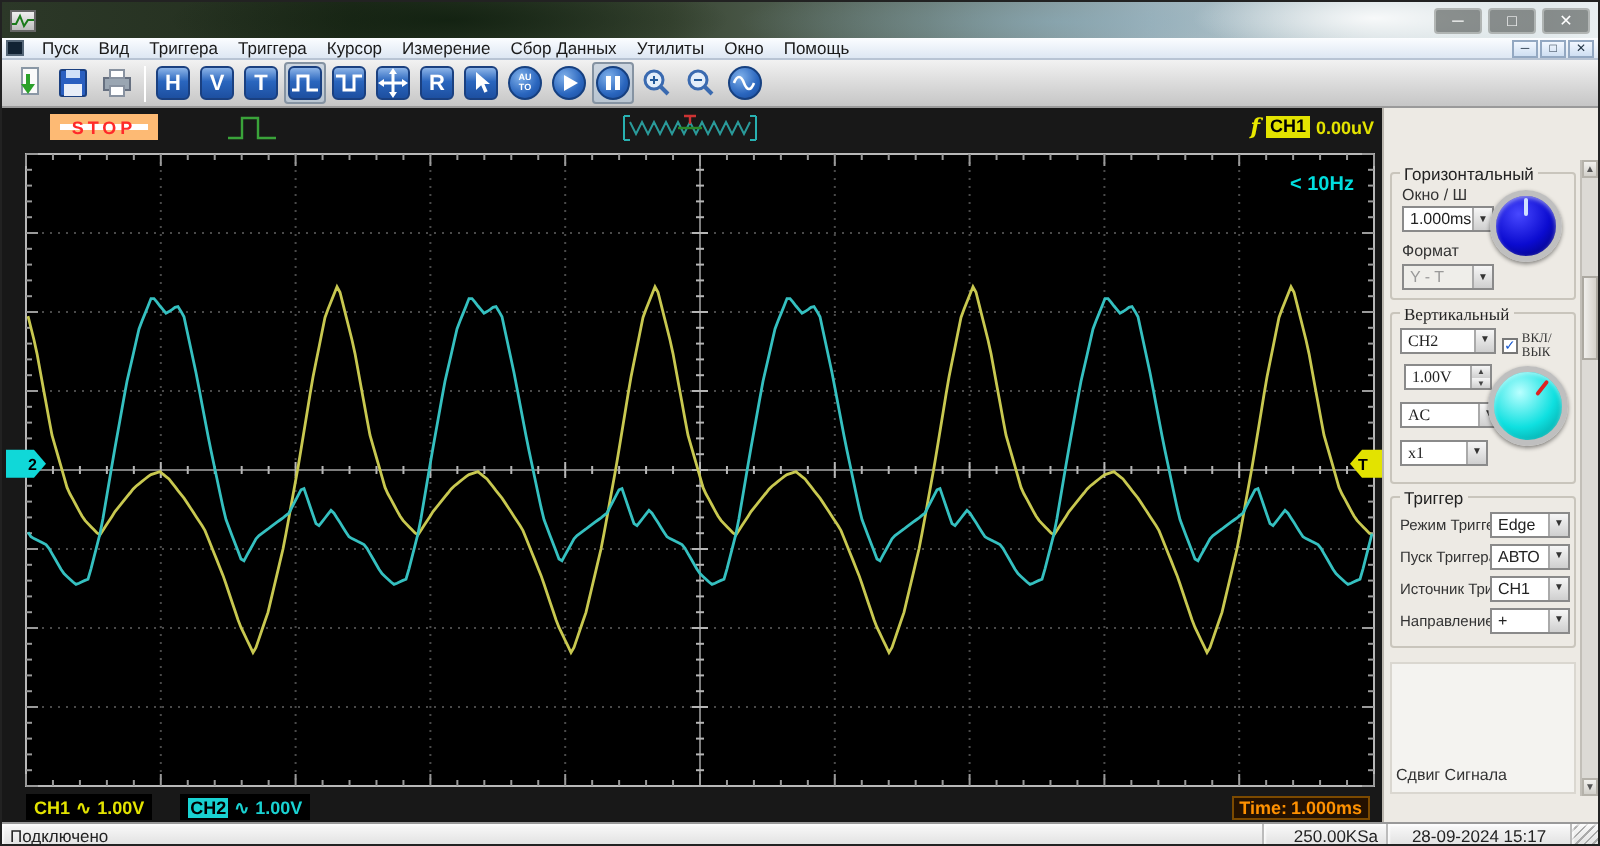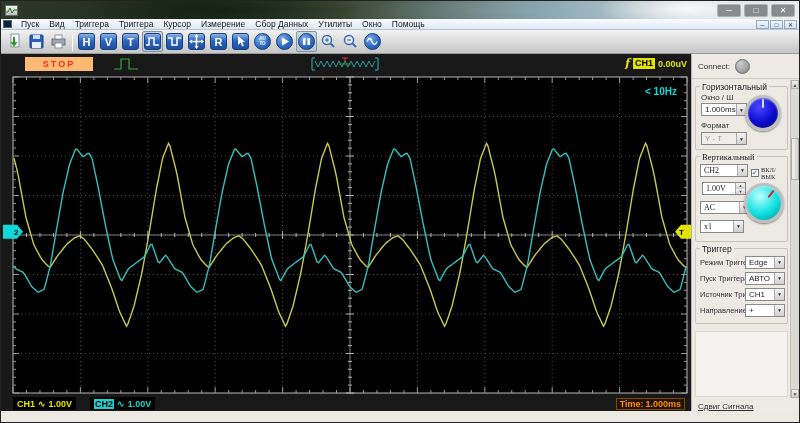--- a/index.html
+++ b/index.html
@@ -48,22 +48,22 @@
   .round { width:17px; height:17px; border-radius:50%; border:1px solid #164080;
     background:radial-gradient(circle at 35% 30%, #7fb0ea, #2a66be 60%, #1a4a9a);
     display:flex; align-items:center; justify-content:center; color:#fff; }
   .autoset-txt { font-size:4.5px; line-height:1.1; font-weight:bold; text-align:center; }
 
   
   .workspace { display:flex; height:357px; }
   .scope-col { width:690px; background:#181818; display:flex; flex-direction:column; }
 
   .scope-top { height:20px; position:relative; }
-  .stop-badge { position:absolute; left:24px; top:3px; width:68px; height:13px;
-    background:#ffffff; border:7px solid #fdba74; color:#ff2a2a; font-size:9px; font-weight:bold;
+  .stop-badge { position:absolute; left:24px; top:3px; width:54px; height:13px;
+    background:#ffffff; border:5px solid #fdba74; color:#ff2a2a; font-size:9px; font-weight:bold;
     letter-spacing:2px; display:flex; align-items:center; justify-content:center; }
   .pulse-glyph { position:absolute; left:112px; top:2px; }
   .preview { position:absolute; left:308px; top:2px; }
   .trig-readout { position:absolute; right:4px; top:3px; display:flex; align-items:center; gap:3px;
     font-size:9px; font-weight:bold; }
   .trig-f { color:#e8e800; font-family:"DejaVu Serif", serif; font-style:italic; font-size:11px; }
   .trig-src { background:#e3e300; color:#000; padding:0 2px; line-height:11px; }
   .trig-lvl { color:#e3e300; }
 
   .plot { display:block; }
@@ -111,21 +111,21 @@
   .spin { position:relative; background:#fff; border:1px solid #8a8a8a; height:13px; font-size:8px;
     display:flex; align-items:center; padding:0 12px 0 3px; }
   .spin .btns { position:absolute; right:0; top:0; bottom:0; width:10px; display:flex;
     flex-direction:column; border-left:1px solid #aaa; }
   .spin .btns span { flex:1; font-size:4px; line-height:5px; text-align:center; color:#444;
     background:linear-gradient(#f6f6f6,#cfcfcf); }
   .trg-row { display:flex; align-items:center; height:16px; padding:0 2px 0 4px; }
   .trg-row .lbl { flex:1 1 auto; font-size:7.5px; white-space:nowrap; overflow:hidden; }
   .trg-row .dd { width:40px; flex:0 0 auto; }
   .white-box { margin:7px 2px 0 3px; height:66px; background:#f4f3f0; border:1px solid #dad7d0; }
-  .shift-lbl { position:absolute; bottom:0; left:6px; font-size:8px; color:#333;text-decoration:underline; }
+  .shift-lbl { position:absolute; bottom:19px; left:6px; font-size:8px; color:#333; }
   .vscroll { position:absolute; right:0; top:26px; width:9px; height:318px; background:#dcdad5;
     border-left:1px solid #c2bfb8; }
   .vs-arr { height:9px; font-size:5px; line-height:9px; text-align:center; color:#555;
     background:linear-gradient(#f2f1ee,#d2d0ca); border:1px solid #b5b2aa; }
   .vs-arr.down { position:absolute; bottom:0; left:0; right:0; }
   .vs-thumb { position:absolute; top:58px; left:0; right:0; height:42px;
     background:linear-gradient(90deg,#f0efec,#d5d2cb); border:1px solid #aca9a1; }
 
   
   .statusbar { height:13px; display:flex; align-items:stretch; font-size:8.5px; color:#222;
@@ -622,24 +622,20 @@
             <span>1.00V</span>
         </span>
         <span class="time-box">
           <span>Time:</span>
             <span>1.000ms</span>
         </span>
       </div>
     </div>
 
     <div class="right-panel">
-      <div class="connect-row">
-        <span class="lbl">Connect:</span>
-        <span class="connect-dot"></span>
-      </div>
 
       <div class="panel-body">
 
         <div class="group" style="height:64px;">
           <span class="group-title">Горизонтальный</span>
           <span class="lbl" style="position:absolute;left:5px;top:6px;">Окно / Ш</span>
           <span class="dd" style="position:absolute;left:5px;top:16px;width:46px;">
             <span>1.000ms</span>
               <span class="arr">▼</span>
           </span>
@@ -726,13 +722,19 @@
       </div>
 
       <div class="vscroll">
         <div class="vs-arr">▲</div>
         <div class="vs-thumb"></div>
         <div class="vs-arr down">▼</div>
       </div>
     </div>
   </div>
 
+  <div class="statusbar">
+    <span class="sb-sec sb-conn">Подключено</span>
+    <span class="sb-sec sb-rate">250.00KSa</span>
+    <span class="sb-sec sb-date">28-09-2024  15:17</span>
+    <span class="sb-sec sb-grip"></span>
+  </div>
 </div>
 
 </body></html>

